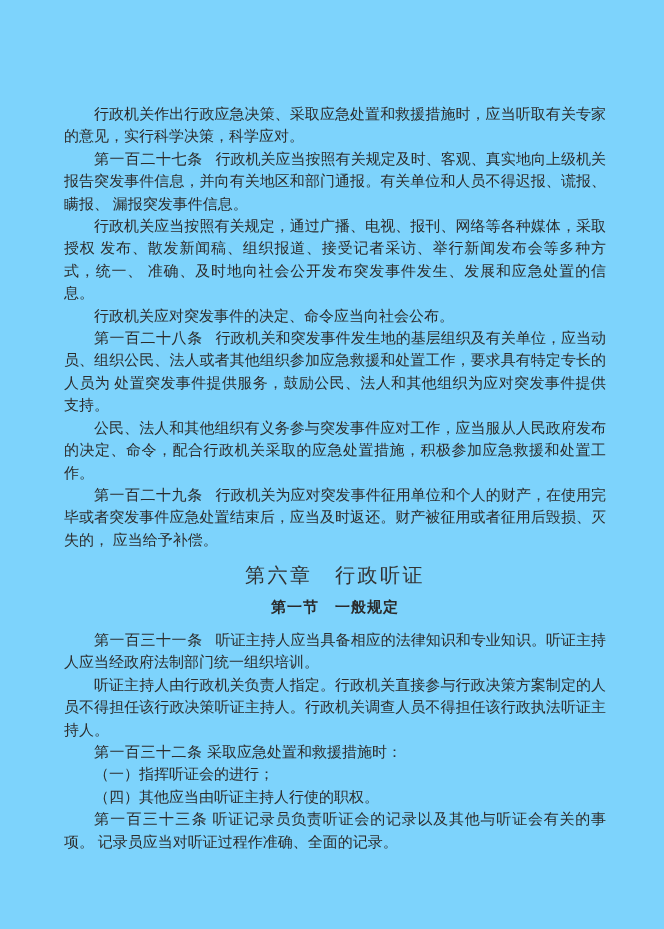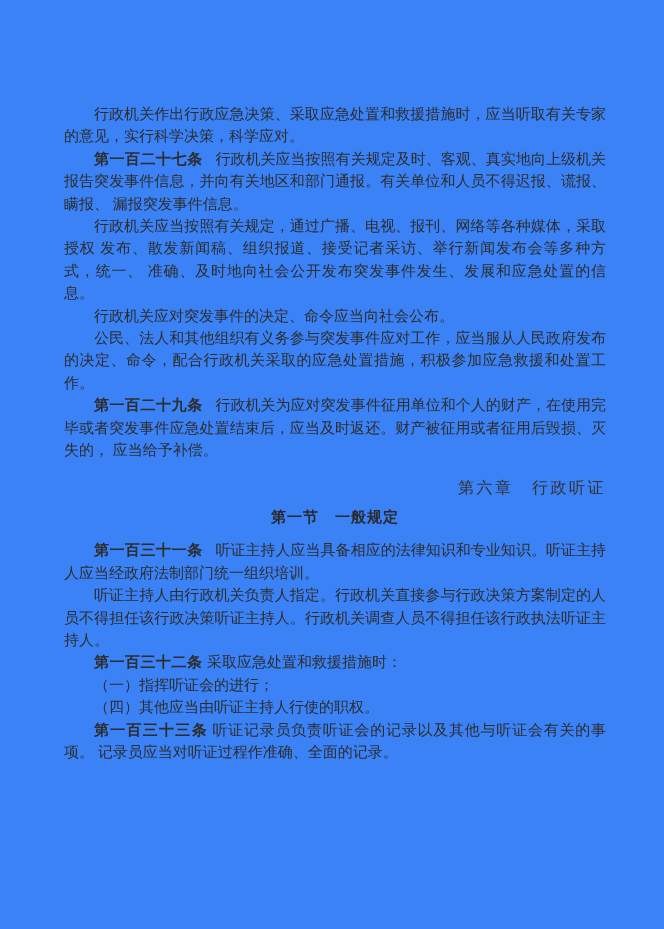--- a/index.html
+++ b/index.html
@@ -1,51 +1,51 @@
 <!DOCTYPE html>
 <html lang="zh"><head>
 <meta charset="utf-8">
 <style>
   html, body { margin: 0; padding: 0; background: #ffffff; }
   .page {
     position: relative;
     width: 664px;
     height: 929px;
     margin: 0 auto;
-    background: #3b82f6;
+    background: #7dd3fc;
     box-sizing: border-box;
     padding: 103px 58px 40px 64px;
     font-family: "Liberation Serif", "DejaVu Serif", serif;
     font-size: 15px;
     line-height: 22.4px;
     color: #2d2d2d;
     overflow: hidden;
   }
   .body-text { text-align: justify; }
   p.para {
     margin: 0;
     text-indent: 2em;
     text-align: justify;
   }
   .art-label {
-    font-weight: bold;
+    font-weight: normal;
     margin-right: 0.85em;
     font-family: "Liberation Sans", "DejaVu Sans", sans-serif;
     letter-spacing: 0.5px;
   }
   .art-label.tight { margin-right: 0.3em; }
   h1.chapter {
     margin: 15px 0 7px 0;
-    text-align: right;
+    text-align: center;
     text-indent: 0;
-    font-size: 16px;
+    font-size: 20px;
     font-weight: normal;
     letter-spacing: 2.5px;
     color: #333333;
-    font-family: Liberation Sans, sans-serif;
+    font-family: Liberation Mono, monospace;
   }
   h2.section {
     margin: 4px 0 11px 0;
     text-align: center;
     text-indent: 0;
     font-size: 15px;
     font-weight: bold;
     letter-spacing: 1px;
     color: #2a2a2a;
     font-family: "Liberation Sans", "DejaVu Sans", sans-serif;
@@ -58,20 +58,21 @@
   <div class="body-text">
 
     <p class="para"><span>行政机关作出行政应急决策、采取应急处置和救援措施时，应当听取有关专家的意见，实行科学决策，科学应对。</span></p>
 
     <p class="para"><span class="art-label">第一百二十七条</span><span>行政机关应当按照有关规定及时、客观、真实地向上级机关报告突发事件信息，并向有关地区和部门通报。有关单位和人员不得迟报、谎报、瞒报、 漏报突发事件信息。</span></p>
 
     <p class="para"><span>行政机关应当按照有关规定，通过广播、电视、报刊、网络等各种媒体，采取授权 发布、散发新闻稿、组织报道、接受记者采访、举行新闻发布会等多种方式，统一、 准确、及时地向社会公开发布突发事件发生、发展和应急处置的信息。</span></p>
 
     <p class="para"><span>行政机关应对突发事件的决定、命令应当向社会公布。</span></p>
 
+    <p class="para"><span class="art-label">第一百二十八条</span><span>行政机关和突发事件发生地的基层组织及有关单位，应当动员、组织公民、法人或者其他组织参加应急救援和处置工作，要求具有特定专长的人员为 处置突发事件提供服务，鼓励公民、法人和其他组织为应对突发事件提供支持。</span></p>
 
     <p class="para"><span>公民、法人和其他组织有义务参与突发事件应对工作，应当服从人民政府发布的决定、命令，配合行政机关采取的应急处置措施，积极参加应急救援和处置工作。</span></p>
 
     <p class="para"><span class="art-label">第一百二十九条</span><span>行政机关为应对突发事件征用单位和个人的财产，在使用完毕或者突发事件应急处置结束后，应当及时返还。财产被征用或者征用后毁损、灭失的， 应当给予补偿。</span></p>
 
     <h1 class="chapter">第六章　行政听证</h1>
 
     <h2 class="section">第一节　一般规定</h2>
 
 

